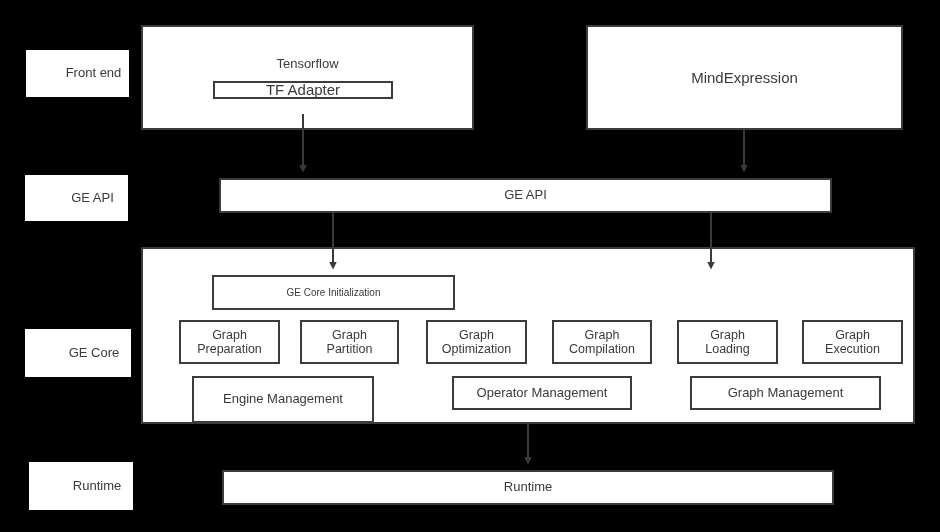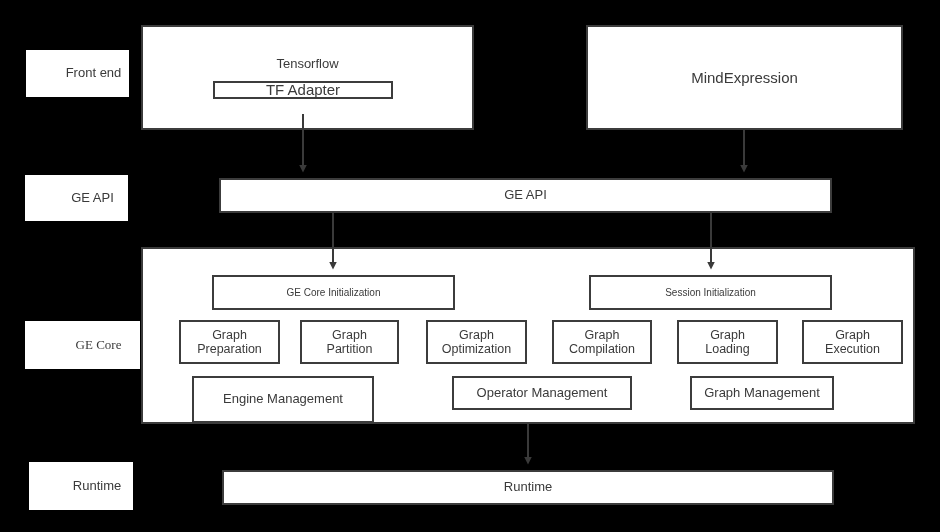--- a/index.html
+++ b/index.html
@@ -67,39 +67,38 @@
 </style>
 </head>
 <body>
 
 <div id="canvas">
 
   <div class="box plain lane-label" style="left:26px; top:50px; width:103px; height:47px;">Front end</div>
 
   <div class="box plain lane-label" style="left:25px; top:175px; width:103px; height:46px;">GE API</div>
 
-  <div class="box plain lane-label" style="left:25px; top:321px; width:115px; height:48px;font-family:Liberation Serif, serif;">GE Core</div>
+  <div class="box plain lane-label" style="left:25px; top:329px; width:106px; height:48px;">GE Core</div>
 
   <div class="box plain lane-label" style="left:29px; top:462px; width:104px; height:48px;">Runtime</div>
 
   <div class="box bordered container-box" style="left:141px; top:25px; width:333px; height:105px;">
     <span>Tensorflow</span>
   </div>
 
   <div class="box bordered panel-box" style="left:213px; top:81px; width:180px; height:18px;">TF Adapter</div>
 
   <div class="box bordered panel-box" style="left:586px; top:25px; width:317px; height:105px;">MindExpression</div>
 
   <div class="box bordered wide-bar" style="left:219px; top:178px; width:613px; height:35px;">GE API</div>
 
   <div class="box bordered" style="left:141px; top:247px; width:774px; height:177px;"></div>
 
   <div class="box bordered init-box" style="left:212px; top:275px; width:243px; height:35px;">GE Core Initialization</div>
 
-  <div class="box bordered init-box" style="left:589px; top:275px; width:243px; height:35px;">Session Initialization</div>
 
   <div class="box bordered unit-box" style="left:167px; top:320px; width:101px; height:44px;">Graph
 Preparation</div>
 
   <div class="box bordered unit-box" style="left:288px; top:320px; width:99px; height:44px;">Graph
 Partition</div>
 
   <div class="box bordered unit-box" style="left:414px; top:320px; width:101px; height:44px;">Graph
 Optimization</div>
 
@@ -109,21 +108,21 @@
   <div class="box bordered unit-box" style="left:665px; top:320px; width:101px; height:44px;">Graph
 Loading</div>
 
   <div class="box bordered unit-box" style="left:790px; top:320px; width:101px; height:44px;">Graph
 Execution</div>
 
   <div class="box bordered mgmt-box" style="left:192px; top:376px; width:182px; height:47px;">Engine Management</div>
 
   <div class="box bordered mgmt-box" style="left:452px; top:376px; width:180px; height:34px;">Operator Management</div>
 
-  <div class="box bordered mgmt-box" style="left:690px; top:376px; width:144px; height:34px;">Graph Management</div>
+  <div class="box bordered mgmt-box" style="left:690px; top:376px; width:191px; height:34px;">Graph Management</div>
 
   <div class="box bordered wide-bar" style="left:222px; top:470px; width:612px; height:35px;">Runtime</div>
 
   <svg class="connector" style="left:0; top:0;" width="940" height="532">
     <defs>
       <marker id="ah" markerWidth="10" markerHeight="10" refX="5.5" refY="4" orient="auto" markerUnits="userSpaceOnUse">
         <path d="M0,0 L8,4 L0,8 Z" fill="#3a3a3a"></path>
       </marker>
     </defs>
 

